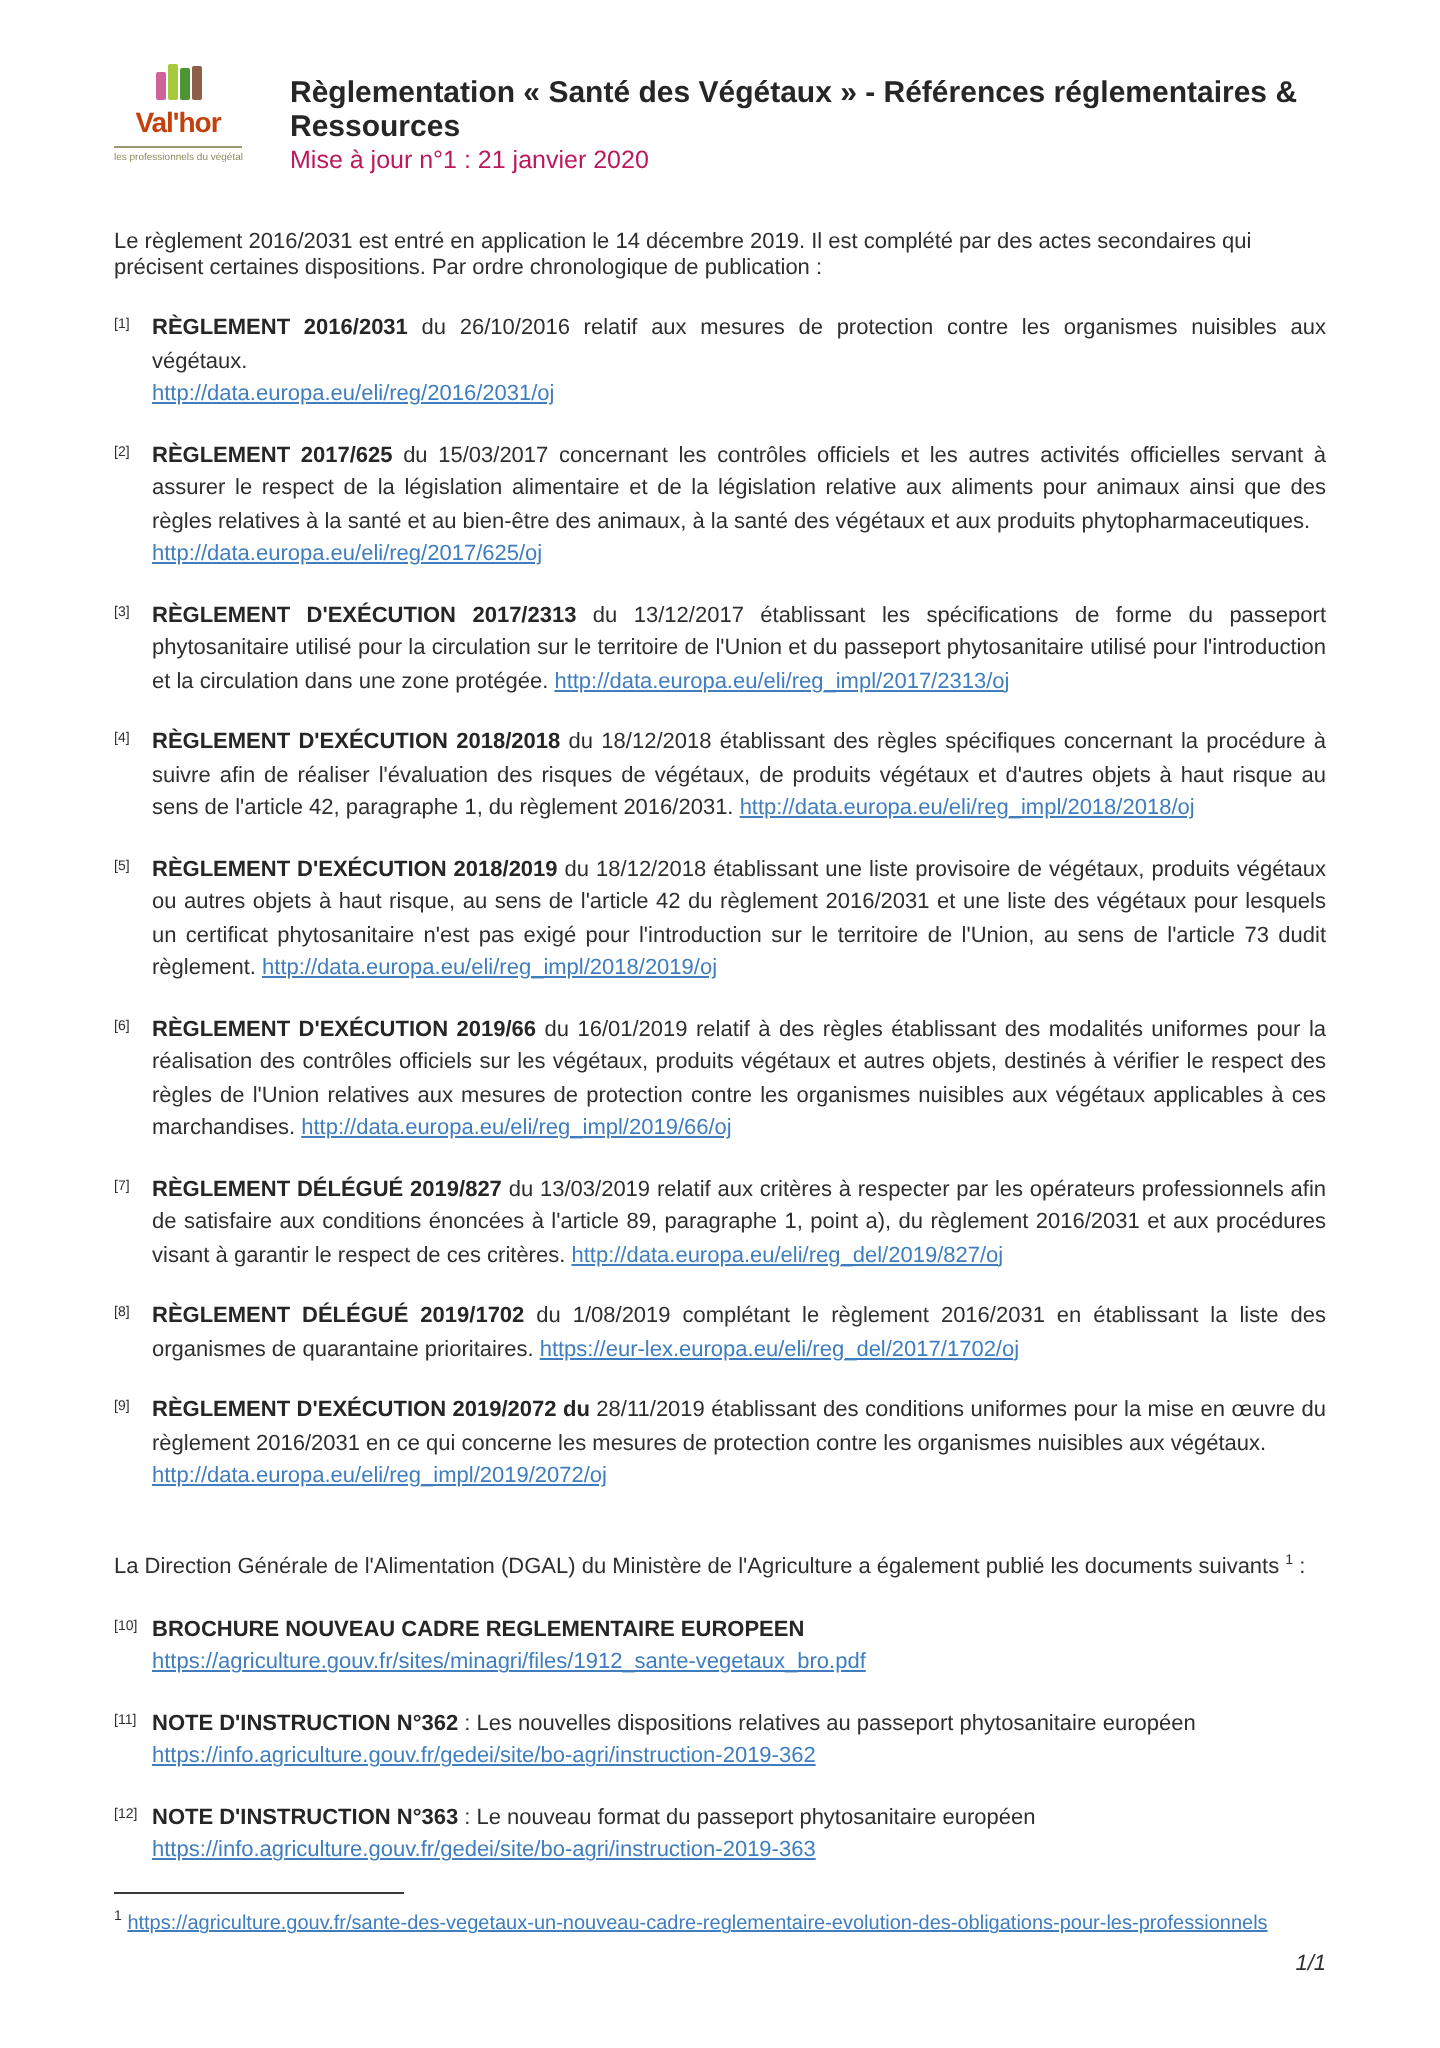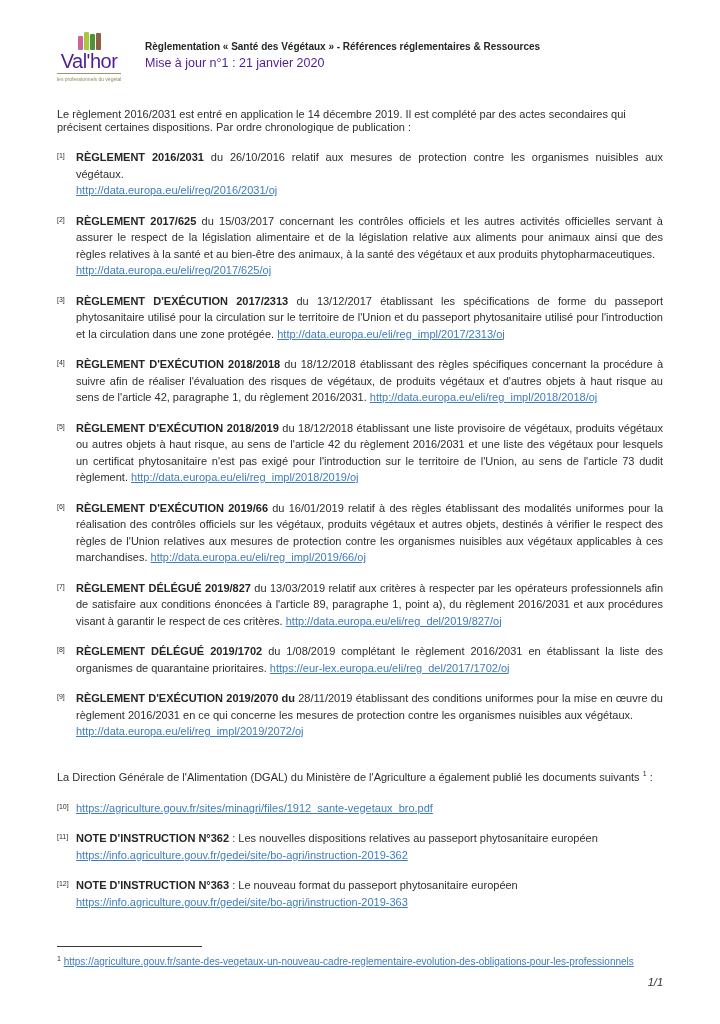--- a/index.html
+++ b/index.html
@@ -16,25 +16,25 @@
   }
   
   .header { display: flex; align-items: flex-start; margin-bottom: 26px; }
   .logo { width: 64px; flex-shrink: 0; margin-top: 2px; text-align: center; }
   .logo-bars { display: flex; justify-content: center; align-items: flex-end; gap: 1px; height: 18px; }
   .logo-bars i { display: block; width: 5px; border-radius: 1px; }
   .bar1 { background: #cf6298; height: 14px; }
   .bar2 { background: #a6c93d; height: 18px; }
   .bar3 { background: #4e9434; height: 16px; }
   .bar4 { background: #8d5f46; height: 17px; }
-  .logo-name { color: #4c1d95; font-size: 20px; font-weight: normal; letter-spacing: -0.5px; line-height: 22px; }
+  .logo-name { color: #c2410c; font-size: 14px; font-weight: bold; letter-spacing: -0.5px; line-height: 22px; }
   .logo-tagline { font-size: 5px; color: #8c8c5e; border-top: 1px solid #9a9a6e; padding-top: 2px; margin-top: 1px; white-space: nowrap; }
   .titleblock { margin-left: 24px; padding-top: 8px; }
-  .doc-title { font-size: 10px; font-weight: bold; line-height: 17px; color: #262626; }
-  .doc-subtitle { font-size: 12.5px; line-height: 17px; color: #4c1d95; }
+  .doc-title { font-size: 15px; font-weight: bold; line-height: 17px; color: #262626; }
+  .doc-subtitle { font-size: 12.5px; line-height: 17px; color: #be185d; }
   
   .intro { font-size: 11px; line-height: 13px; margin: 0 0 15px 0; }
   .list { }
   .item { display: flex; margin-bottom: 14px; }
   .item-num { flex-shrink: 0; width: 19px; font-size: 7px; line-height: 11px; padding-top: 1px; color: #2e2e2e; }
   .item-content { flex: 1; font-size: 11px; line-height: 16.5px; text-align: justify; }
   .item-title { font-weight: bold; color: #262626; }
   a.doc-link { color: #3f7dbe; text-decoration: underline; }
   a.doc-link.block { display: table; text-align: left; }
   .dgal { font-size: 11px; line-height: 16.5px; margin: 26px 0 15px 0; }
@@ -106,30 +106,30 @@
     <div class="item-content"><span class="item-title">RÈGLEMENT DÉLÉGUÉ 2019/827</span><span> du 13/03/2019 relatif aux critères à respecter par les opérateurs professionnels afin de satisfaire aux conditions énoncées à l'article 89, paragraphe 1, point a), du règlement 2016/2031 et aux procédures visant à garantir le respect de ces critères. </span><a class="doc-link" href="#">http://data.europa.eu/eli/reg_del/2019/827/oj</a></div>
   </div>
 
   <div class="item">
     <span class="item-num">[8]</span>
     <div class="item-content"><span class="item-title">RÈGLEMENT DÉLÉGUÉ 2019/1702</span><span> du 1/08/2019 complétant le règlement 2016/2031 en établissant la liste des organismes de quarantaine prioritaires. </span><a class="doc-link" href="#">https://eur-lex.europa.eu/eli/reg_del/2017/1702/oj</a></div>
   </div>
 
   <div class="item">
     <span class="item-num">[9]</span>
-    <div class="item-content"><span class="item-title">RÈGLEMENT D'EXÉCUTION 2019/2070 du</span><span> 28/11/2019 établissant des conditions uniformes pour la mise en œuvre du règlement 2016/2031 en ce qui concerne les mesures de protection contre les organismes nuisibles aux végétaux. </span><a class="doc-link block" href="#">http://data.europa.eu/eli/reg_impl/2019/2072/oj</a></div>
+    <div class="item-content"><span class="item-title">RÈGLEMENT D'EXÉCUTION 2019/2072 du</span><span> 28/11/2019 établissant des conditions uniformes pour la mise en œuvre du règlement 2016/2031 en ce qui concerne les mesures de protection contre les organismes nuisibles aux végétaux. </span><a class="doc-link block" href="#">http://data.europa.eu/eli/reg_impl/2019/2072/oj</a></div>
   </div>
 </div>
 
   <p class="dgal"><span>La Direction Générale de l'Alimentation (DGAL) du Ministère de l'Agriculture a également publié les documents suivants</span> <sup>1</sup><span> :</span></p>
 
   <div class="list">
   <div class="item">
     <span class="item-num">[10]</span>
-    <div class="item-content"><span></span><a class="doc-link block" href="#">https://agriculture.gouv.fr/sites/minagri/files/1912_sante-vegetaux_bro.pdf</a></div>
+    <div class="item-content"><span class="item-title">BROCHURE NOUVEAU CADRE REGLEMENTAIRE EUROPEEN</span><span></span><a class="doc-link block" href="#">https://agriculture.gouv.fr/sites/minagri/files/1912_sante-vegetaux_bro.pdf</a></div>
   </div>
 
   <div class="item">
     <span class="item-num">[11]</span>
     <div class="item-content"><span class="item-title">NOTE D'INSTRUCTION N°362</span><span> : Les nouvelles dispositions relatives au passeport phytosanitaire européen</span><a class="doc-link block" href="#">https://info.agriculture.gouv.fr/gedei/site/bo-agri/instruction-2019-362</a></div>
   </div>
 
   <div class="item">
     <span class="item-num">[12]</span>
     <div class="item-content"><span class="item-title">NOTE D'INSTRUCTION N°363</span><span> : Le nouveau format du passeport phytosanitaire européen</span><a class="doc-link block" href="#">https://info.agriculture.gouv.fr/gedei/site/bo-agri/instruction-2019-363</a></div>

